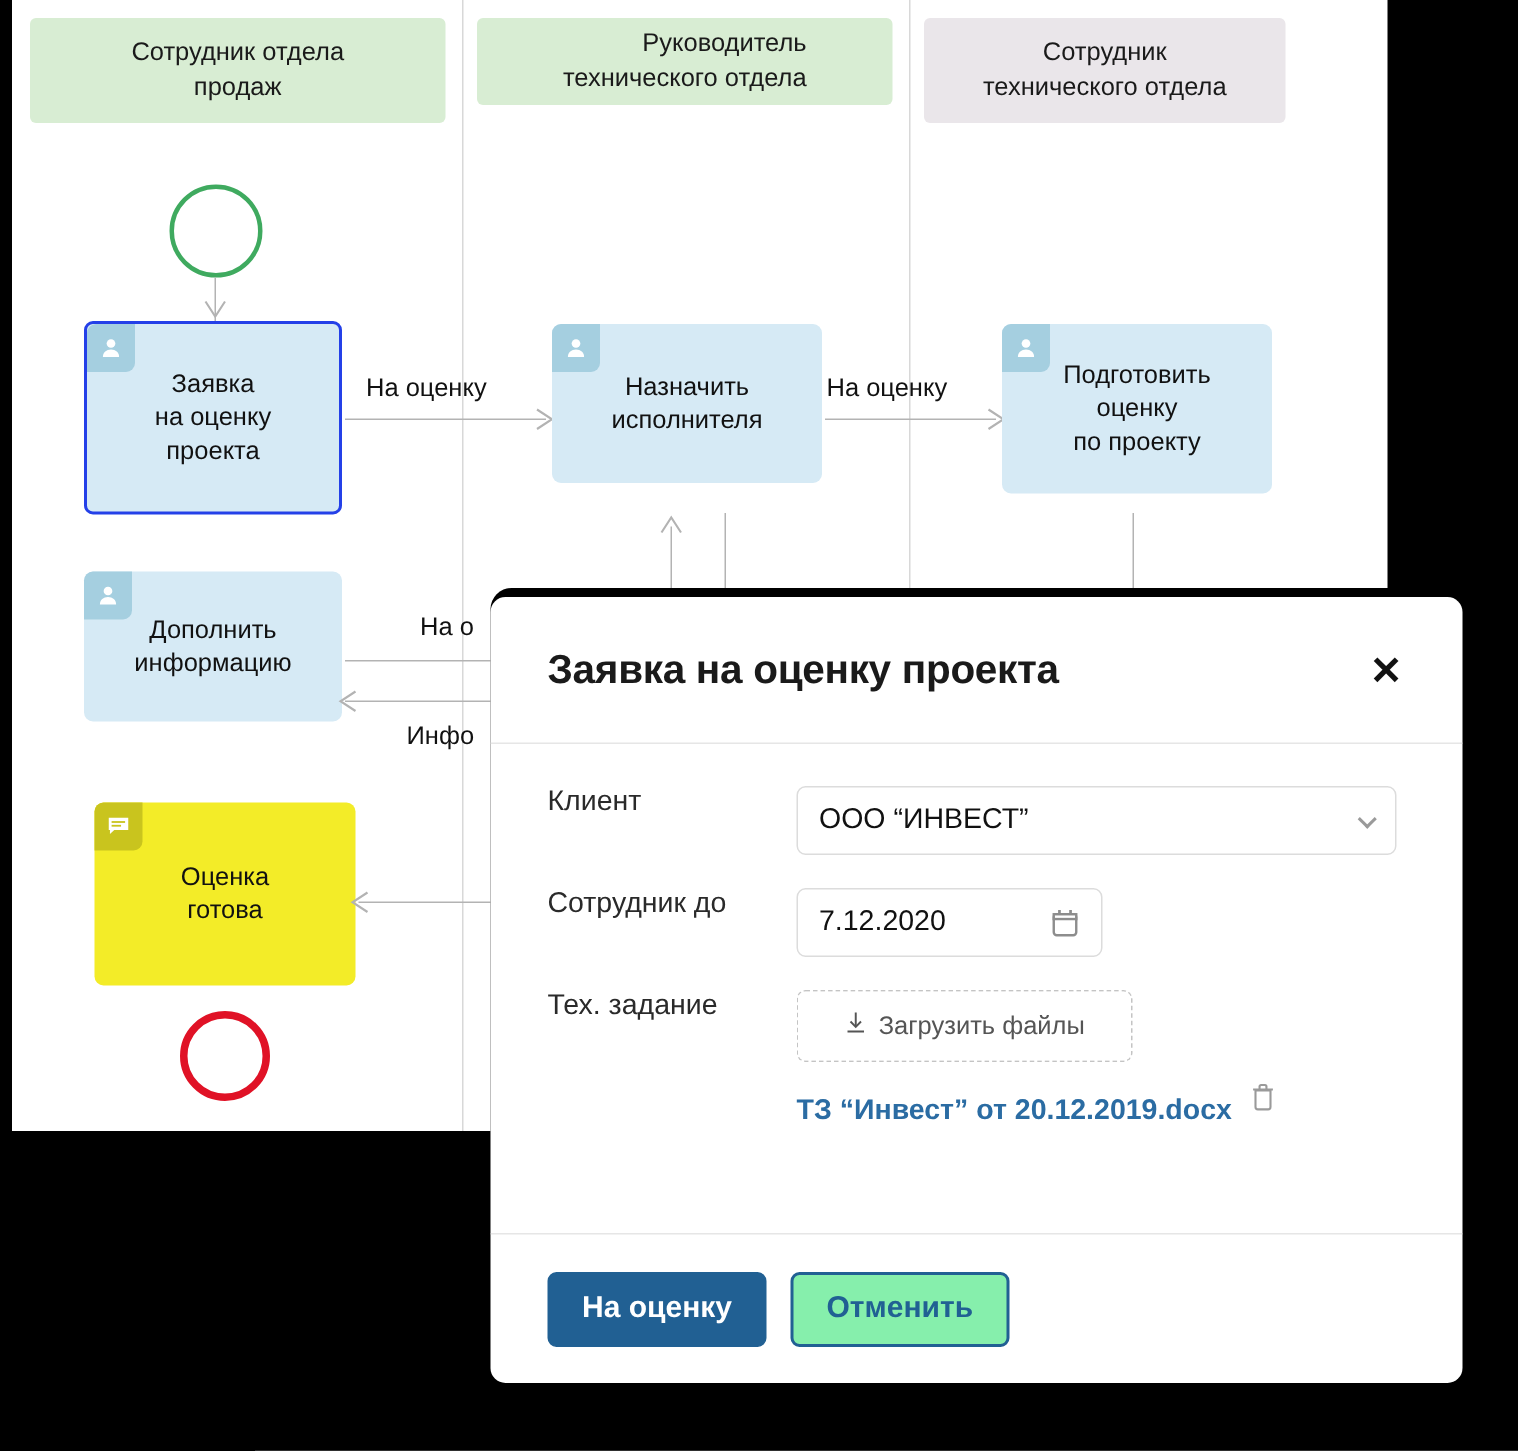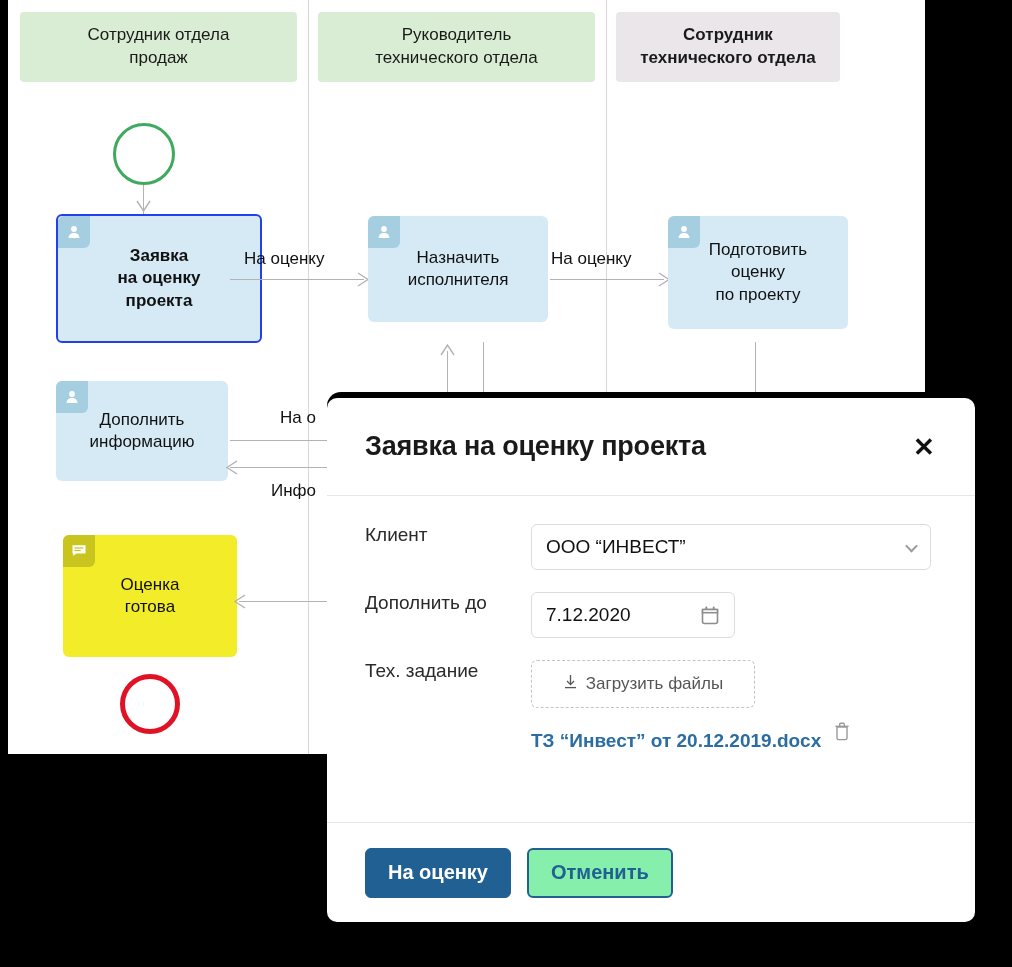--- a/index.html
+++ b/index.html
@@ -183,33 +183,33 @@
 
 <div id="root">
 
   <div id="flow-panel">
 
     <div class="lane-divider" style="left:300px"></div>
     <div class="lane-divider" style="left:598px"></div>
 
     <div class="lane-header green" style="left:12px; top:12px; width:277px; height:70px; white-space:pre-line;">Сотрудник отдела
 продаж</div>
-    <div class="lane-header green" style="left:310px; top:12px; width:277px; height:70px; white-space:pre-line;">Руководитель
+    <div class="lane-header green" style="left:310px; top:12px; width:277px; height:58px; white-space:pre-line;text-align:right;">Руководитель
 технического отдела</div>
-    <div class="lane-header grey" style="left:608px; top:12px; width:224px; height:70px; white-space:pre-line;font-weight:bold;">Сотрудник
+    <div class="lane-header grey" style="left:608px; top:12px; width:241px; height:70px; white-space:pre-line;">Сотрудник
 технического отдела</div>
 
     <div class="circle start" style="left:105px; top:123px; width:62px; height:62px;"></div>
 
     <div class="edge-line" style="left:135px; top:185px; width:1px; height:29px;"></div>
     <svg class="arrow-head" style="left:128px; top:200px;" width="15" height="14">
       <path d="M1,1 L7.5,11 L14,1" fill="none" stroke="#b3b3b3" stroke-width="1.4"></path>
     </svg>
 
-    <div class="node selected" style="left:48px; top:214px; width:206px; height:129px;font-weight:bold;">
+    <div class="node selected" style="left:48px; top:214px; width:172px; height:129px;">
       <span class="node-badge user">
         <svg width="16" height="16" viewBox="0 0 16 16" aria-hidden="true">
           <circle cx="8" cy="5" r="2.9" fill="#ffffff"></circle>
           <path d="M2.6 14c0-3.1 2.4-5 5.4-5s5.4 1.9 5.4 5z" fill="#ffffff"></path>
         </svg>
       </span>
       <span class="node-label" style="white-space:pre-line;">Заявка
 на оценку
 проекта</span>
     </div>
@@ -308,21 +308,21 @@
 
       <div class="form-row">
         <div class="form-label">Клиент</div>
         <div class="field-select">
           <span>ООО “ИНВЕСТ”</span>
           <span class="chev"></span>
         </div>
       </div>
 
       <div class="form-row">
-        <div class="form-label">Дополнить до</div>
+        <div class="form-label">Сотрудник до</div>
         <div class="field-date">
           <span>7.12.2020</span>
           <span class="cal-icon">
             <svg width="20" height="21" viewBox="0 0 20 21" aria-hidden="true">
               <rect x="2.5" y="4.5" width="15" height="14" rx="2" fill="none" stroke="#8d8d8d" stroke-width="1.6"></rect>
               <rect x="2.5" y="4.5" width="15" height="3.2" fill="#ffffff" stroke="#8d8d8d" stroke-width="1.6"></rect>
               <line x1="6.3" y1="1.6" x2="6.3" y2="5" stroke="#8d8d8d" stroke-width="1.8"></line>
               <line x1="13.7" y1="1.6" x2="13.7" y2="5" stroke="#8d8d8d" stroke-width="1.8"></line>
             </svg>
           </span>

